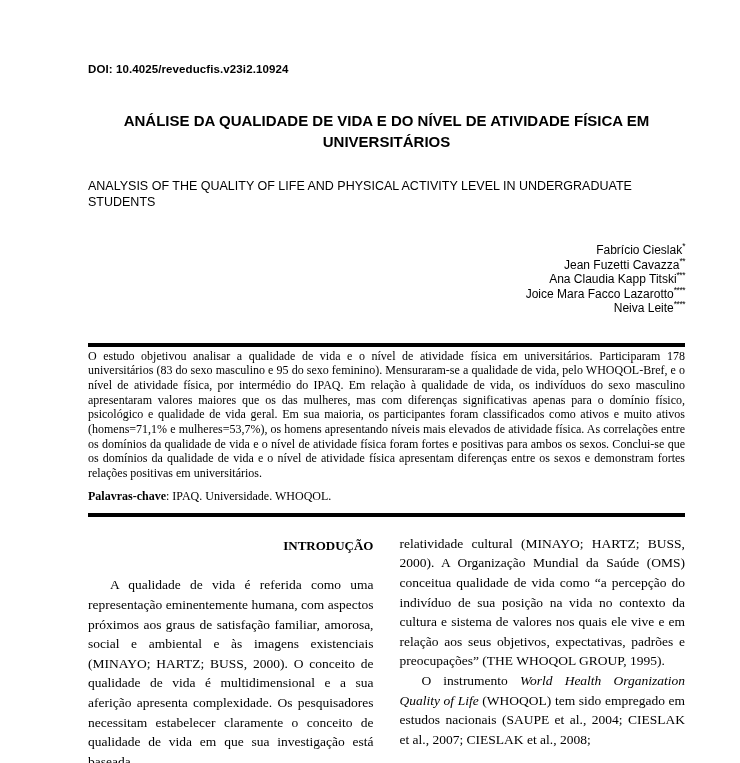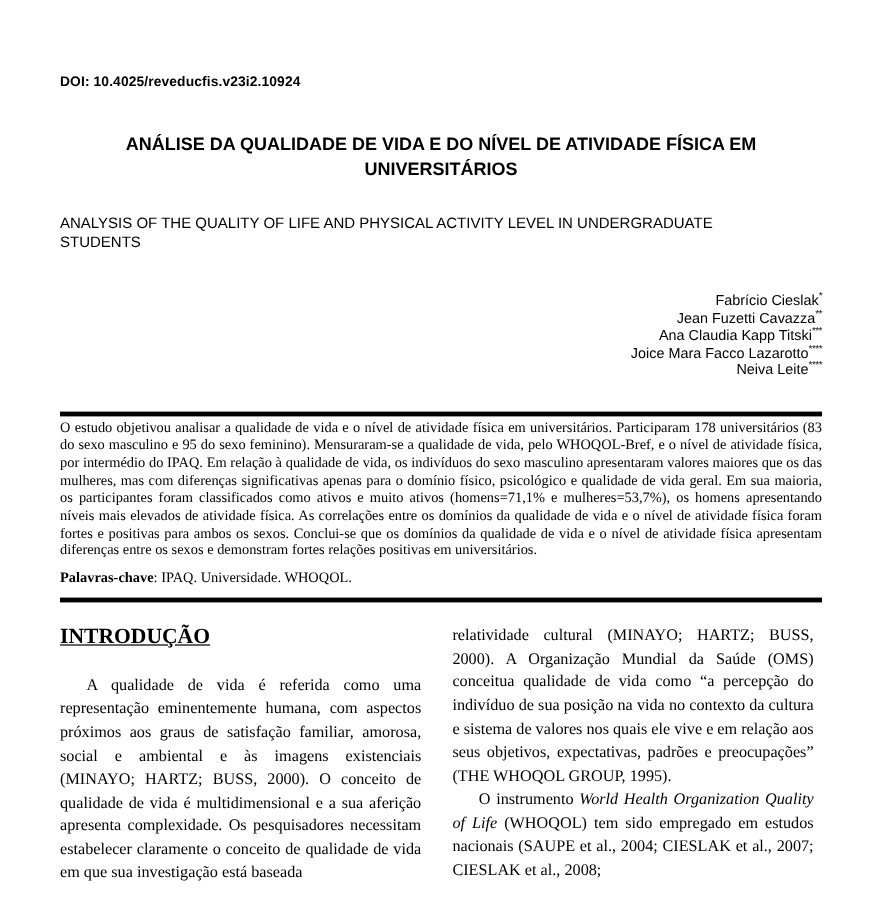--- a/index.html
+++ b/index.html
@@ -2,21 +2,21 @@
 <html><head>
 <meta charset="utf-8">
 <style>
   html, body { margin: 0; padding: 0; background: #ffffff; }
   .page {
     position: relative;
     width: 740px;
     height: 763px;
     background: #ffffff;
     box-sizing: border-box;
-    padding: 63px 55px 0 50px;
+    padding: 63px 55px 0 88px;
     overflow: hidden;
     color: #000000;
     font-family: "Liberation Serif", serif;
   }
   .doi {
     font-family: "Liberation Sans", sans-serif;
     font-weight: bold;
     font-size: 11.5px;
     letter-spacing: 0.1px;
   }
@@ -72,25 +72,24 @@
   .columns {
     display: flex;
     gap: 26px;
     margin-top: 17px;
     font-size: 13.5px;
     line-height: 19.6px;
     text-align: justify;
   }
   .col { width: 301px; }
   .section-heading {
-    text-align: left;
+    text-align: right;
     font-weight: bold;
-    font-size: 18px;
+    font-size: 13px;
     margin: 2px 0 20px 0;
-    text-decoration: underline;
   }
   .columns p { margin: 0; }
   .indent { text-indent: 22px; }
   .italic { font-style: italic; }
 </style>
 </head>
 <body>
 
 <div class="page">
 

